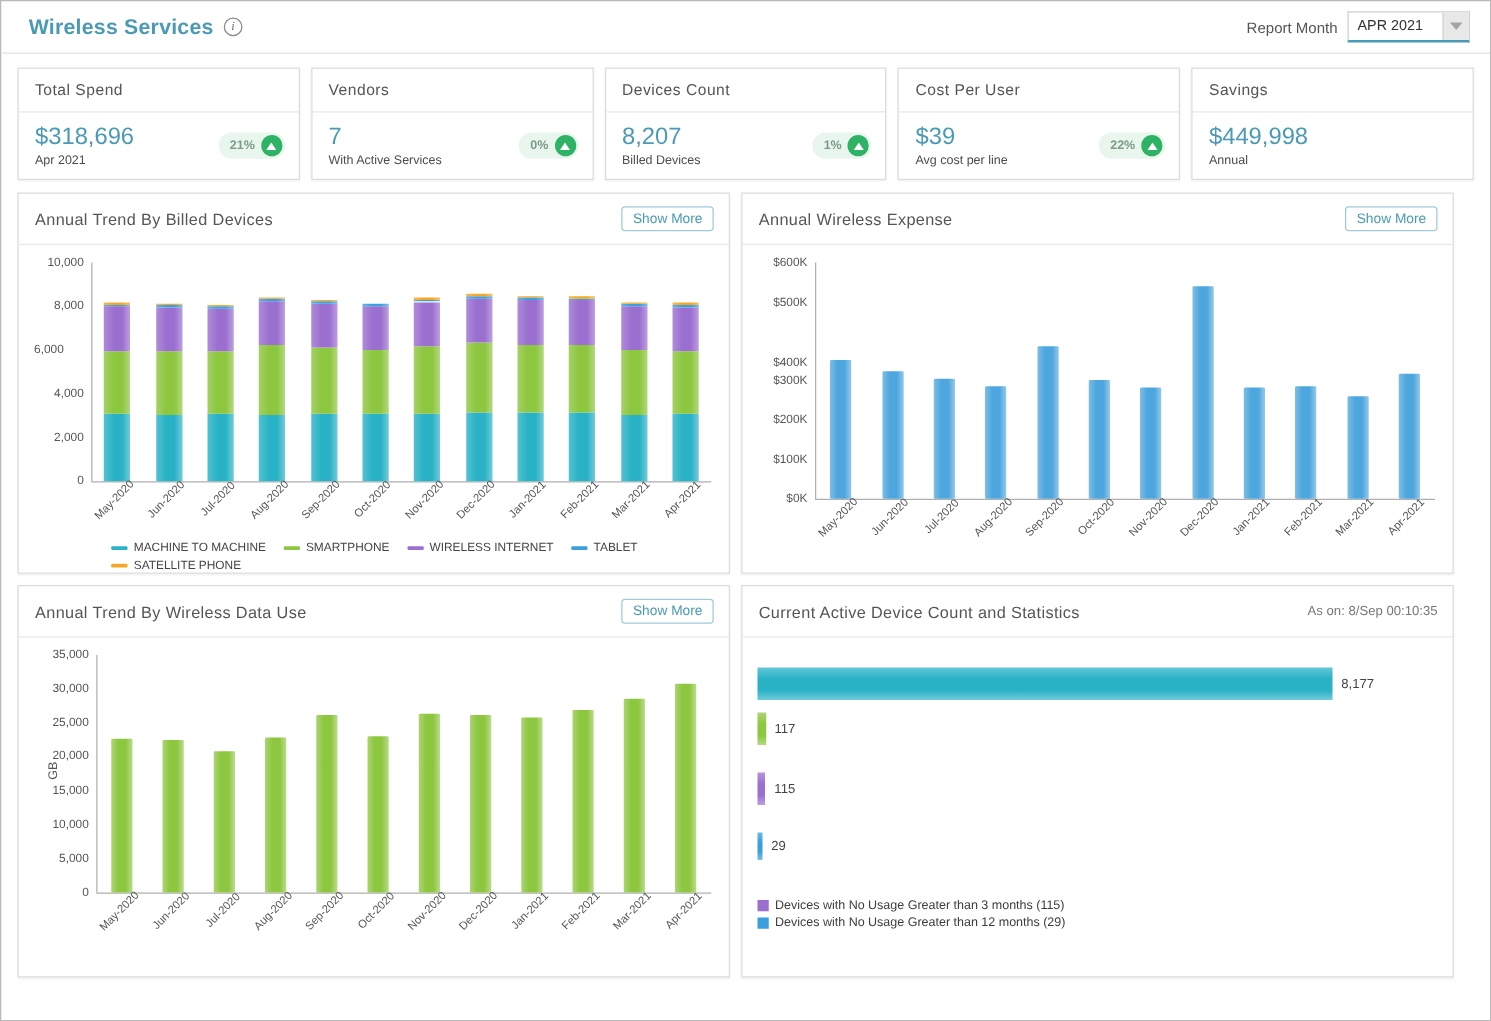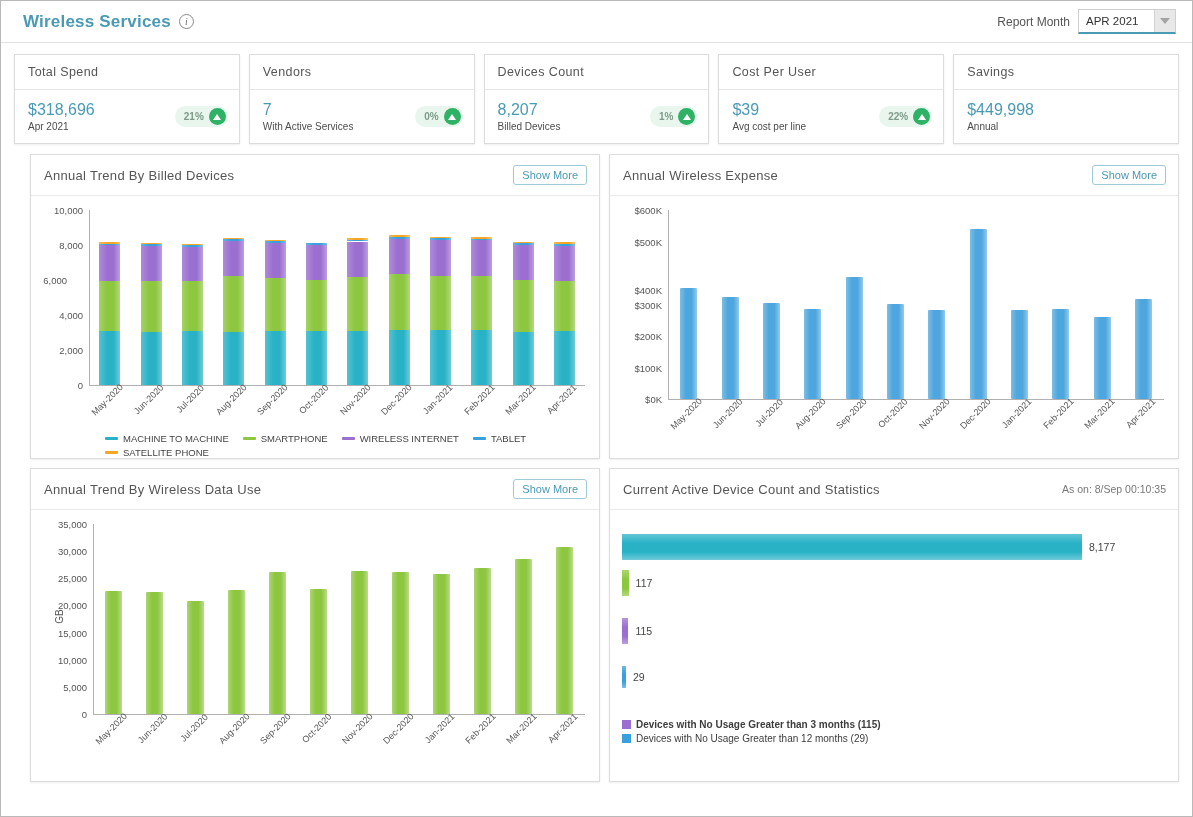--- a/index.html
+++ b/index.html
@@ -75,21 +75,21 @@
     height: 35px; border-bottom: 1px solid #e6e6e6;
     display: flex; align-items: center; padding-left: 13px;
     font-size: 12.5px; color: #555; letter-spacing: .4px;
   }
   .kpi-body {
     flex: 1; display: flex; align-items: center;
     padding: 0 11px 0 13px; position: relative;
   }
   .kpi-left { display: flex; flex-direction: column; justify-content: center; }
   .kpi-value {
-    font-size: 16px; color: #4a9ab5; line-height: 1.15; font-weight: normal;
+    font-size: 19px; color: #4a9ab5; line-height: 1.15; font-weight: normal;
   }
   .kpi-sub { font-size: 10px; color: #4c4c4c; margin-top: 2px; }
   .kpi-badge {
     margin-left: auto; display: flex; align-items: center;
     background: #e8f6ee; border-radius: 11px;
     height: 21px; padding: 0 2px 0 9px; gap: 5px;
   }
   .kpi-pct { font-size: 10px; color: #7d9b88; font-weight: bold; }
   .arrow-up-circle {
     width: 17px; height: 17px; border-radius: 50%;
@@ -97,21 +97,21 @@
   }
   .arrow-up-circle::after {
     content: ""; width: 0; height: 0;
     border-left: 4px solid transparent; border-right: 4px solid transparent;
     border-bottom: 6px solid #fff;
   }
 
   
   .panels {
     display: flex; flex-wrap: wrap; gap: 9px;
-    padding: 10px 13px 0 29px;
+    padding: 10px 13px 0 13px;
   }
   .panel {
     background: #fff; border: 1px solid #dcdcdc;
     box-shadow: 0 1px 2px rgba(0,0,0,.07);
     display: flex; flex-direction: column;
   }
   .panel-half { width: 570px; }
   .panel-h1 { height: 305px; }
   .panel-h2 { height: 314px; }
   .panel-head {
@@ -468,21 +468,21 @@
             </div>
             <div class="hbar-row" style="left: 12px; top: 108px; height: 26px;">
               <div class="hbar" style="width: 6.46937px; background: linear-gradient(rgba(155, 111, 208, 0.733) 0%, rgb(155, 111, 208) 35%, rgb(155, 111, 208) 70%, rgba(155, 111, 208, 0.667) 100%);"></div>
               <span class="hbar-val">115</span>
             </div>
             <div class="hbar-row" style="left: 12px; top: 156px; height: 22px;">
               <div class="hbar" style="width: 4px; background: linear-gradient(rgba(58, 160, 221, 0.733) 0%, rgb(58, 160, 221) 35%, rgb(58, 160, 221) 70%, rgba(58, 160, 221, 0.667) 100%);"></div>
               <span class="hbar-val">29</span>
             </div>
             <div class="legend4 legend" style="left: 12px; top: 209px; width: 520px;">
-              <div style="display: flex; width: 100%; font-weight: bold;">
+              <div style="display: flex; width: 100%;">
                 <div class="legend-item">
                   <span class="legend-sq" style="background: rgb(155, 111, 208);"></span>
                   <span>Devices with No Usage Greater than 3 months (115)</span>
                 </div>
               </div>
               <div style="display: flex; width: 100%;">
                 <div class="legend-item">
                   <span class="legend-sq" style="background: rgb(58, 160, 221);"></span>
                   <span>Devices with No Usage Greater than 12 months (29)</span>
                 </div>

